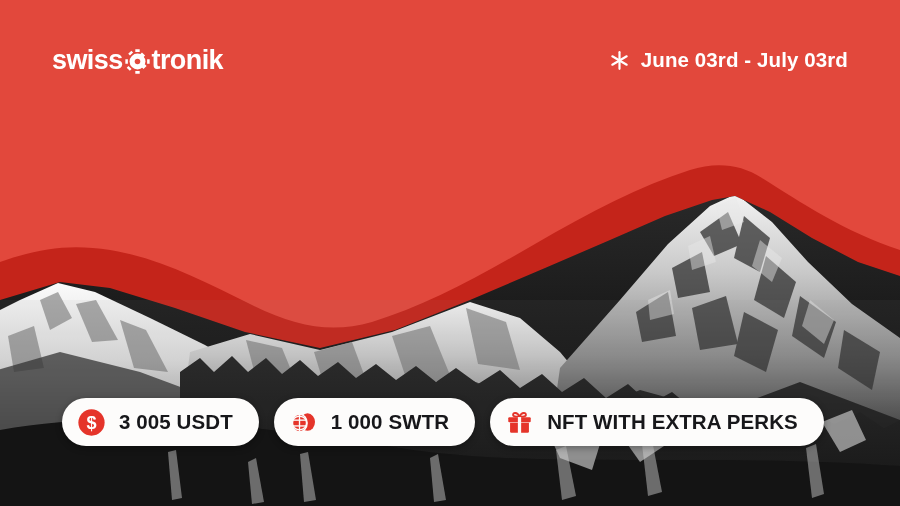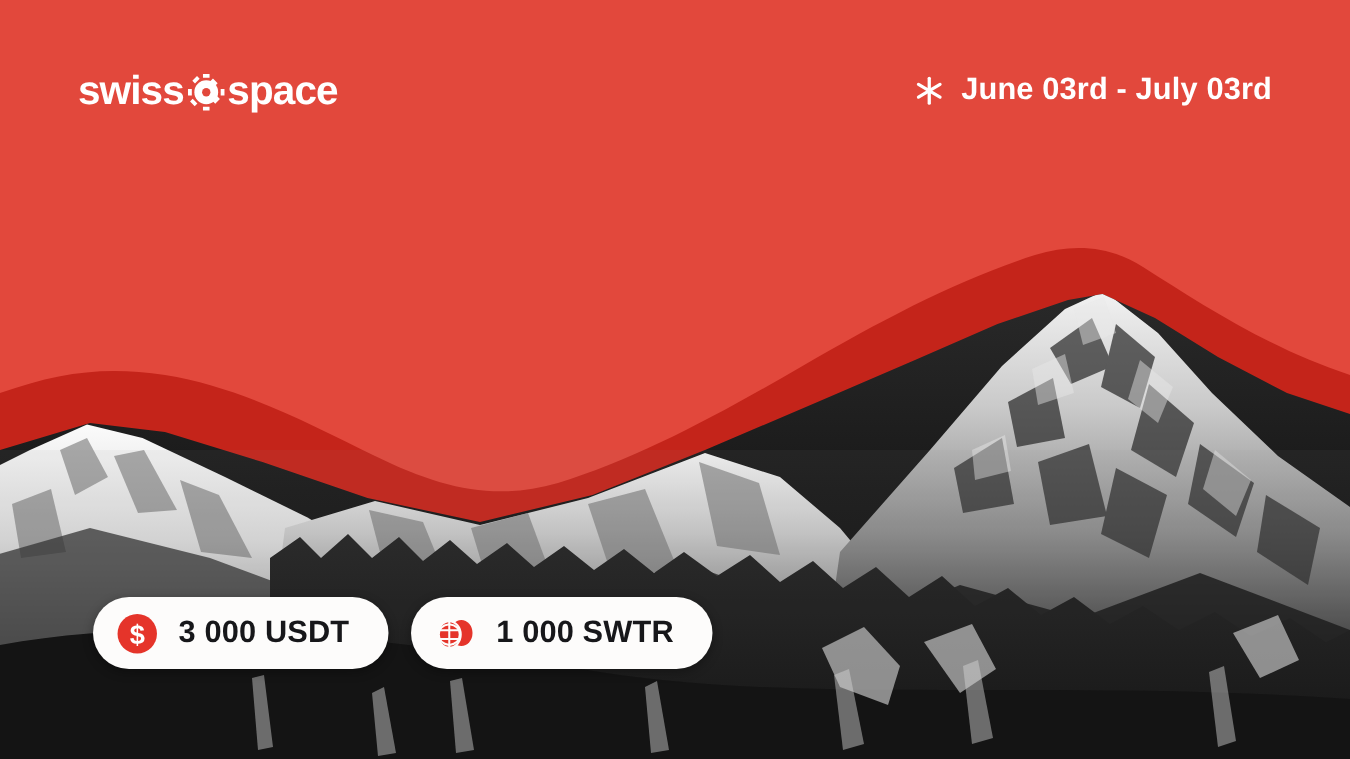--- a/index.html
+++ b/index.html
@@ -293,21 +293,21 @@
           <path fill="#FFFFFF" d="M13.4 1.6h5.2v3.0h-5.2z M13.4 27.4h5.2v3.0h-5.2z
                    M1.6 13.4h3.0v5.2h-3.0z M27.4 13.4h3.0v5.2h-3.0z
                    M5.0 6.9l3.7-3.7l2.1 2.1l-3.7 3.7z
                    M21.0 22.9l3.7-3.7l2.1 2.1l-3.7 3.7z
                    M6.9 27.0l-3.7-3.7l2.1-2.1l3.7 3.7z
                    M22.9 11.0l-3.7-3.7l2.1-2.1l3.7 3.7z"></path>
           <circle cx="16" cy="16" r="9.4" fill="#FFFFFF"></circle>
           <circle cx="16" cy="16" r="3.3" fill="#E2483C"></circle>
         </svg>
       </span>
-      <span class="word">space</span>
+      <span class="word">tronik</span>
     </div>
 
     <div id="date-chip">
       <span class="star">
         <svg viewBox="0 0 24 24" width="21" height="21" xmlns="http://www.w3.org/2000/svg">
           <g stroke="#FFFFFF" stroke-width="2.5" stroke-linecap="round">
             <line x1="12" y1="2.5" x2="12" y2="21.5"></line>
             <line x1="3.8" y1="7.2" x2="20.2" y2="16.8"></line>
             <line x1="3.8" y1="16.8" x2="20.2" y2="7.2"></line>
           </g>
@@ -321,36 +321,50 @@
 
   <div id="pills">
 
     <div class="pill">
       <span class="pill-icon">
         <svg viewBox="0 0 32 32" width="29" height="29" xmlns="http://www.w3.org/2000/svg">
           <circle cx="16" cy="16" r="14.5" fill="#E5342A"></circle>
           <text x="16" y="23.2" text-anchor="middle" font-family="Liberation Sans, sans-serif" font-size="20" font-weight="bold" fill="#FFFFFF">$</text>
         </svg>
       </span>
-      <span class="pill-label">3 000 USDT</span>
+      <span class="pill-label">3 005 USDT</span>
     </div>
 
     <div class="pill">
       <span class="pill-icon">
         <svg viewBox="0 0 32 32" width="29" height="29" xmlns="http://www.w3.org/2000/svg">
           <ellipse cx="20.5" cy="15.5" rx="8.2" ry="9.6" fill="#E5342A"></ellipse>
           <ellipse cx="11.6" cy="16.6" rx="8.4" ry="9.8" fill="#E5342A" stroke="#FDFCFB" stroke-width="1.6"></ellipse>
           <g stroke="#FDFCFB" stroke-width="1.5" fill="none">
             <line x1="11.6" y1="6.9" x2="11.6" y2="26.3"></line>
             <path d="M11.6 9.0 C6.4 9.6 3.9 12.4 3.9 16.6 C3.9 20.8 6.4 23.6 11.6 24.2"></path>
             <path d="M11.6 9.0 C16.8 9.6 19.3 12.4 19.3 16.6 C19.3 20.8 16.8 23.6 11.6 24.2"></path>
             <line x1="4.1" y1="13.4" x2="19.1" y2="13.4"></line>
             <line x1="4.1" y1="19.8" x2="19.1" y2="19.8"></line>
           </g>
         </svg>
       </span>
       <span class="pill-label">1 000 SWTR</span>
     </div>
 
+    <div class="pill">
+      <span class="pill-icon">
+        <svg viewBox="0 0 32 32" width="29" height="29" xmlns="http://www.w3.org/2000/svg">
+          <g fill="none" stroke="#E5342A" stroke-width="2.1" stroke-linejoin="round">
+            <path d="M16 9.4 C13.8 4.4 8.2 4.6 9.0 8.0 C9.5 10.0 13.2 9.6 16 9.4 Z"></path>
+            <path d="M16 9.4 C18.2 4.4 23.8 4.6 23.0 8.0 C22.5 10.0 18.8 9.6 16 9.4 Z"></path>
+          </g>
+          <rect x="3.6" y="10.2" width="24.8" height="5.6" rx="1.2" fill="#E5342A"></rect>
+          <path d="M5.6 16.4 h20.8 v9.6 a1.4 1.4 0 0 1 -1.4 1.4 h-18 a1.4 1.4 0 0 1 -1.4 -1.4 z" fill="#E5342A"></path>
+          <rect x="14.2" y="10.0" width="3.6" height="17.6" fill="#FDFCFB"></rect>
+        </svg>
+      </span>
+      <span class="pill-label">NFT WITH EXTRA PERKS</span>
+    </div>
 
   </div>
 
 </div>
 
 </body></html>

